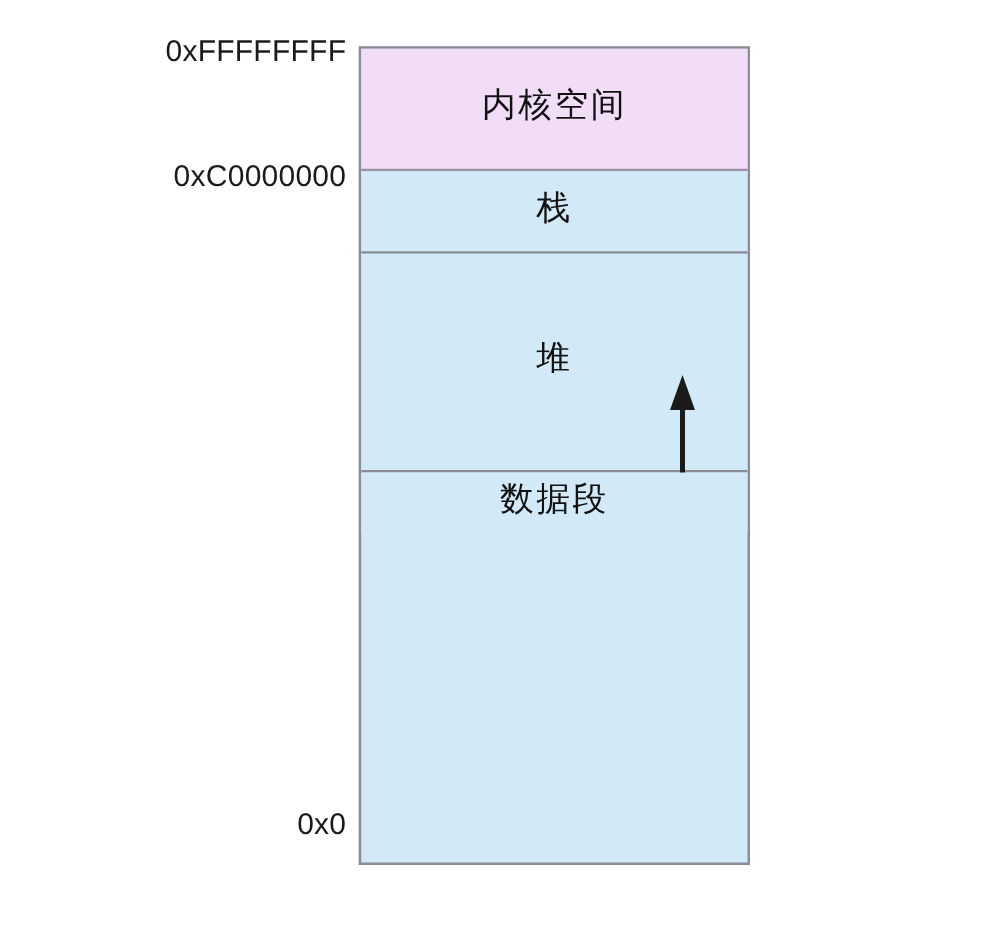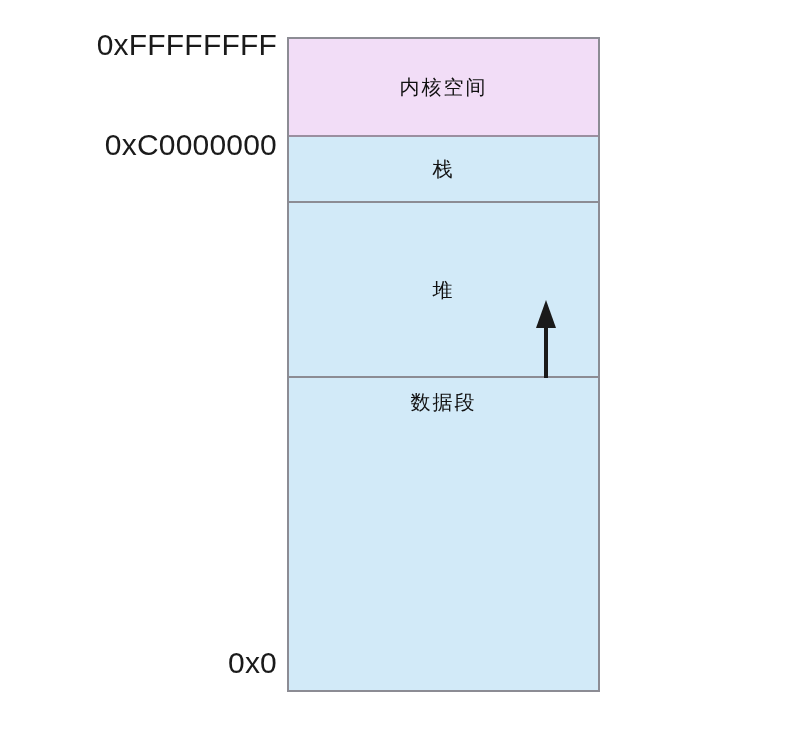--- a/index.html
+++ b/index.html
@@ -23,21 +23,21 @@
   }
 
   
   .addr-label {
     position: absolute;
     right: 517px;            
     text-align: right;
     white-space: nowrap;
     color: #1a1a1a;
     font-family: "Liberation Sans", "DejaVu Sans", sans-serif;
-    font-size: 30px;
+    font-size: 24px;
     font-weight: 400;
     letter-spacing: 0.2px;
     line-height: 1;
   }
   #addr-top    { top: 30px;  }
   #addr-kernel { top: 130px; margin-left: 40px; }
   #addr-zero   { top: 648px; }
 
   
   #memory-map {
@@ -65,22 +65,22 @@
   }
   .mem-seg:last-child {
     border-bottom: none;
   }
   .mem-seg.kernel {
     background: #f2ddf7;
     border-bottom-color: #9b8fa0;
   }
 
   .seg-label {
-    font-family: Liberation Sans, sans-serif;
-    font-size: 20px;
+    font-family: Liberation Mono, monospace;
+    font-size: 27px;
     font-weight: 400;
     color: #111111;
     letter-spacing: 2px;
     line-height: 1;
     user-select: none;
   }
 
   
   .seg-kernel   { height: 98px;  }
   .seg-stack    { height: 66px;  }

